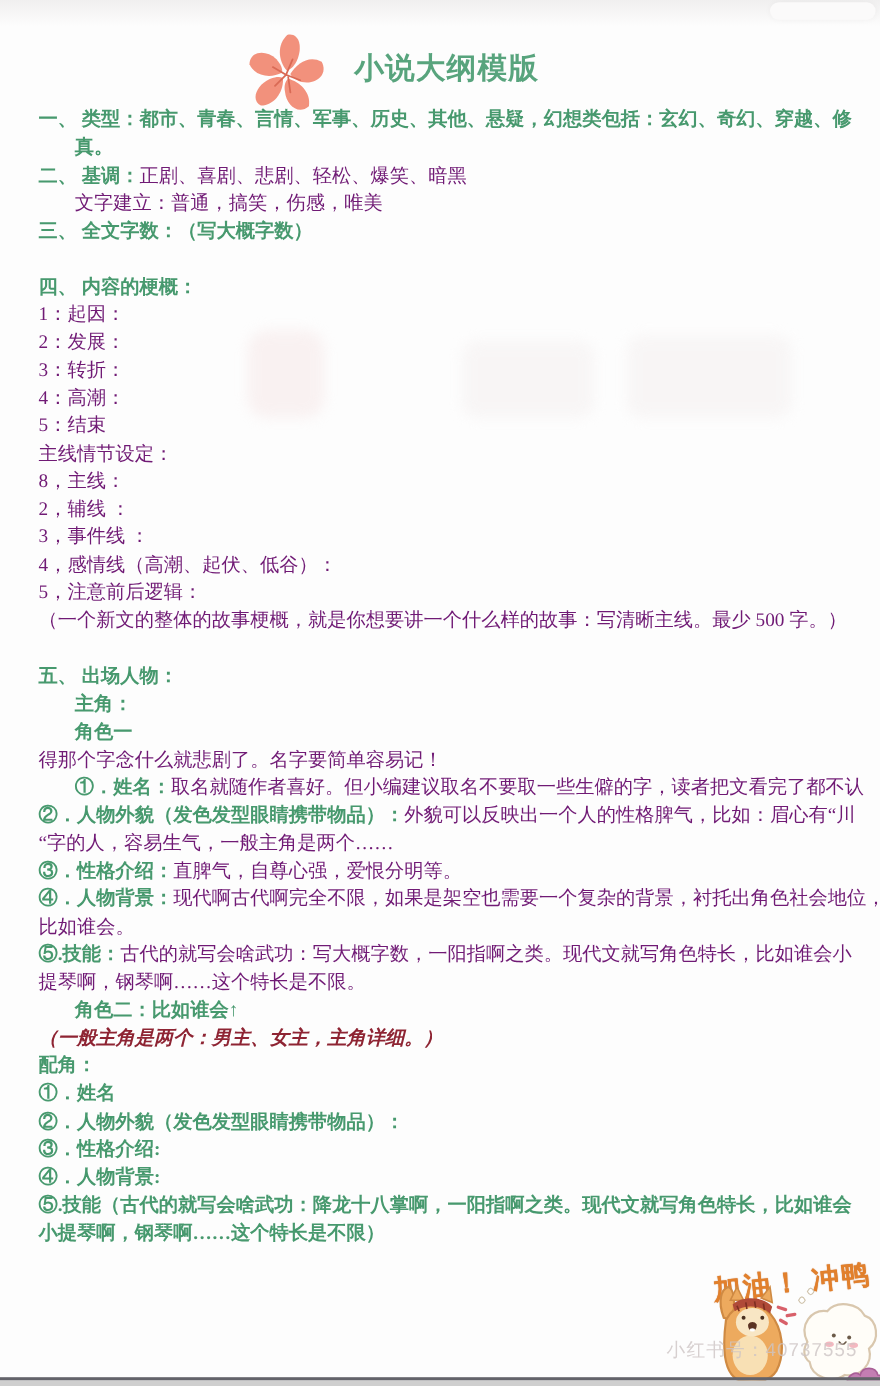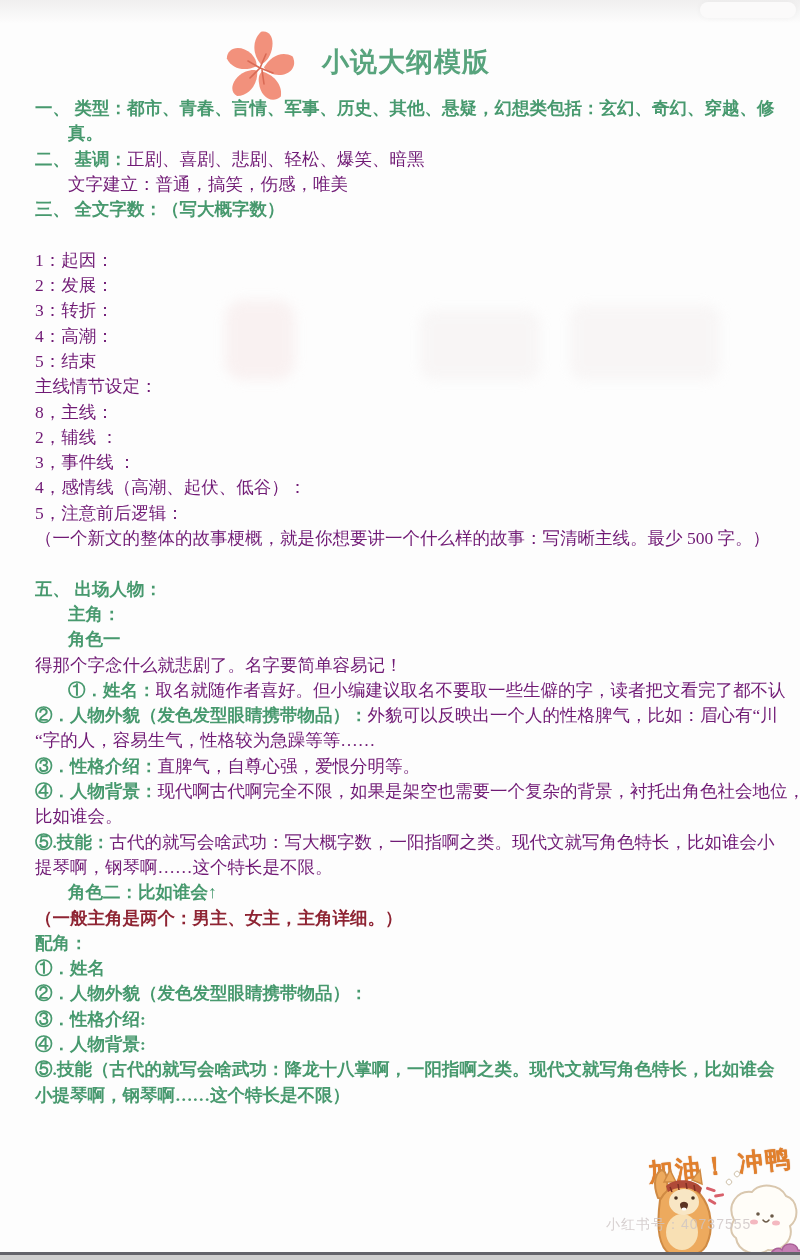--- a/index.html
+++ b/index.html
@@ -20,37 +20,37 @@
     font-size:27px;font-weight:bold;letter-spacing:1px;color:#58a47d;
   }
   
   .doc{position:absolute;left:35px;top:96px;width:740px;
     font-size:17.5px;line-height:25.3px;color:#3b3b3b;}
   .line{white-space:nowrap;}
   .ind-1{padding-left:33px;}
   .spacer{height:25.3px;}
   .c-green{color:#47996e;font-weight:bold;}
   .c-body{color:#701a75;}
-  .c-red{color:#8e2433;font-weight:bold;}
+  .c-red{color:#8e2433;font-weight:bold;font-style:italic;}
   
   .wm-blob{position:absolute;filter:blur(6px);opacity:.55;}
   .wm-pink{left:225px;top:300px;width:70px;height:80px;background:#f6e8e8;border-radius:18px;}
   .wm-g1{left:420px;top:310px;width:120px;height:70px;background:#f4f0f0;border-radius:14px;}
   .wm-g2{left:570px;top:305px;width:150px;height:75px;background:#f4f0f0;border-radius:14px;}
   
   .cheer-text{
     position:absolute;left:648px;top:1146px;width:200px;
     font-size:25px;font-weight:bold;color:#e2802c;
     transform:rotate(-6deg);letter-spacing:2px;white-space:nowrap;
     text-shadow:0 0 1px #c06420;
     font-family:"Liberation Sans","DejaVu Sans",sans-serif;
   }
   .sticker{position:absolute;left:630px;top:1160px;}
   .xhs-watermark{
-    position:absolute;left:606px;top:1216px;font-size:14px;letter-spacing:1px;
+    position:absolute;left:606px;top:1216px;font-size:17px;letter-spacing:1px;
     color:rgba(205,196,196,0.8);font-family:"Liberation Sans",sans-serif;white-space:nowrap;
   }
   
   .bottom-line{position:absolute;left:0;top:1252px;width:800px;height:3px;background:#63636a;}
   .bottom-strip{position:absolute;left:0;top:1255px;width:800px;height:5px;background:#cfcfcf;}
 </style>
 </head>
 <body>
 
 <div class="page">
@@ -84,40 +84,41 @@
   <div class="wm-blob wm-g1"></div>
   <div class="wm-blob wm-g2"></div>
 
   <div class="doc" id="doc-body">
       <div class="line ind-0"><span class="c-green">一、 类型：都市、青春、言情、军事、历史、其他、悬疑，幻想类包括：玄幻、奇幻、穿越、修</span></div>
       <div class="line ind-1"><span class="c-green">真。</span></div>
       <div class="line ind-0"><span class="c-green">二、 基调：</span><span class="c-body">正剧、喜剧、悲剧、轻松、爆笑、暗黑</span></div>
       <div class="line ind-1"><span class="c-body">文字建立：普通，搞笑，伤感，唯美</span></div>
       <div class="line ind-0"><span class="c-green">三、 全文字数：（写大概字数）</span></div>
       <div class="line ind-0 spacer"></div>
+      <div class="line ind-0"><span class="c-green">四、 内容的梗概：</span></div>
       <div class="line ind-0"><span class="c-body">1：起因：</span></div>
       <div class="line ind-0"><span class="c-body">2：发展：</span></div>
       <div class="line ind-0"><span class="c-body">3：转折：</span></div>
       <div class="line ind-0"><span class="c-body">4：高潮：</span></div>
       <div class="line ind-0"><span class="c-body">5：结束</span></div>
       <div class="line ind-0"><span class="c-body">主线情节设定：</span></div>
       <div class="line ind-0"><span class="c-body">8，主线：</span></div>
       <div class="line ind-0"><span class="c-body">2，辅线 ：</span></div>
       <div class="line ind-0"><span class="c-body">3，事件线 ：</span></div>
       <div class="line ind-0"><span class="c-body">4，感情线（高潮、起伏、低谷）：</span></div>
       <div class="line ind-0"><span class="c-body">5，注意前后逻辑：</span></div>
       <div class="line ind-0"><span class="c-body">（一个新文的整体的故事梗概，就是你想要讲一个什么样的故事：写清晰主线。最少 500 字。）</span></div>
       <div class="line ind-0 spacer"></div>
       <div class="line ind-0"><span class="c-green">五、 出场人物：</span></div>
       <div class="line ind-1"><span class="c-green">主角：</span></div>
       <div class="line ind-1"><span class="c-green">角色一</span></div>
       <div class="line ind-0"><span class="c-body">得那个字念什么就悲剧了。名字要简单容易记！</span></div>
       <div class="line ind-1"><span class="c-green">①．姓名：</span><span class="c-body">取名就随作者喜好。但小编建议取名不要取一些生僻的字，读者把文看完了都不认</span></div>
       <div class="line ind-0"><span class="c-green">②．人物外貌（发色发型眼睛携带物品）：</span><span class="c-body">外貌可以反映出一个人的性格脾气，比如：眉心有“川</span></div>
-      <div class="line ind-0"><span class="c-body">“字的人，容易生气，性格较为急躁等等……</span></div>
+      <div class="line ind-0"><span class="c-body">“字的人，容易生气，一般主角是两个……</span></div>
       <div class="line ind-0"><span class="c-green">③．性格介绍：</span><span class="c-body">直脾气，自尊心强，爱恨分明等。</span></div>
       <div class="line ind-0"><span class="c-green">④．人物背景：</span><span class="c-body">现代啊古代啊完全不限，如果是架空也需要一个复杂的背景，衬托出角色社会地位，</span></div>
       <div class="line ind-0"><span class="c-body">比如谁会。</span></div>
       <div class="line ind-0"><span class="c-green">⑤.技能：</span><span class="c-body">古代的就写会啥武功：写大概字数，一阳指啊之类。现代文就写角色特长，比如谁会小</span></div>
       <div class="line ind-0"><span class="c-body">提琴啊，钢琴啊……这个特长是不限。</span></div>
       <div class="line ind-1"><span class="c-green">角色二：比如谁会↑</span></div>
       <div class="line ind-0"><span class="c-red">（一般主角是两个：男主、女主，主角详细。）</span></div>
       <div class="line ind-0"><span class="c-green">配角：</span></div>
       <div class="line ind-0"><span class="c-green">①．姓名</span></div>
       <div class="line ind-0"><span class="c-green">②．人物外貌（发色发型眼睛携带物品）：</span></div>

